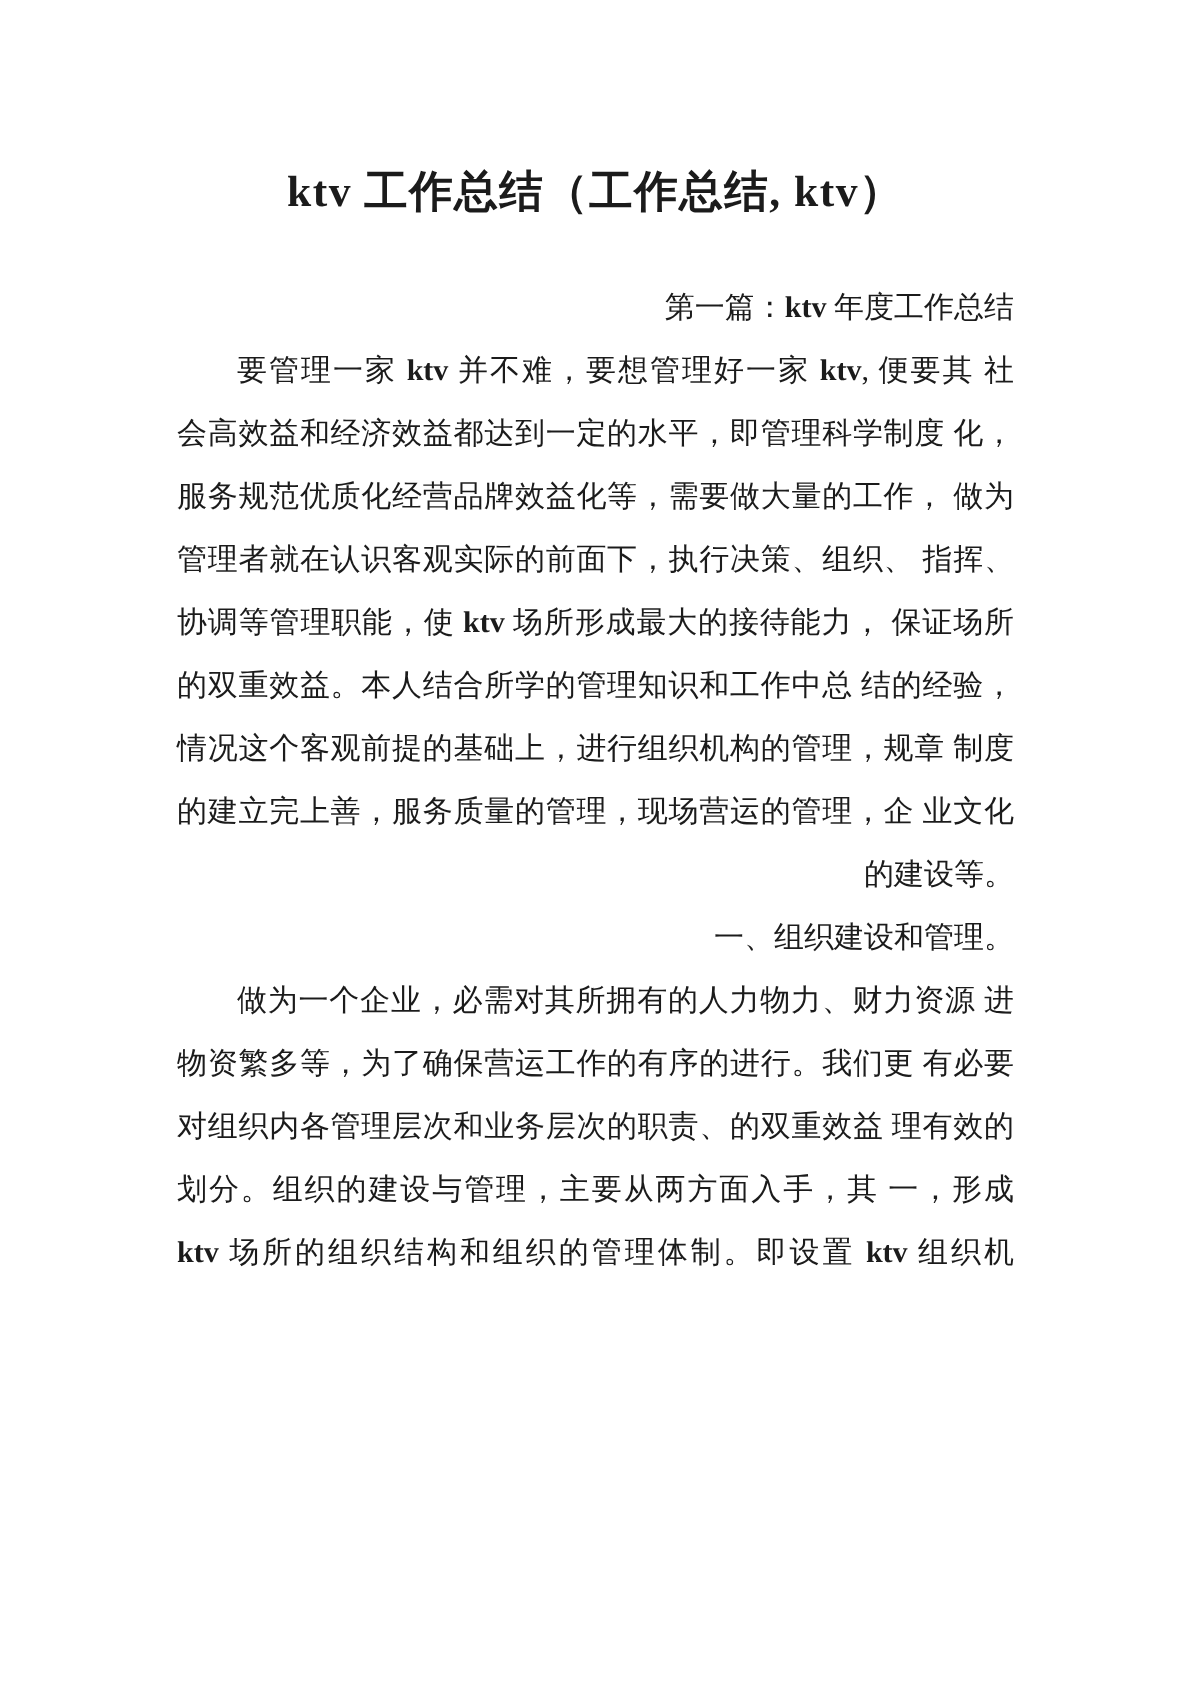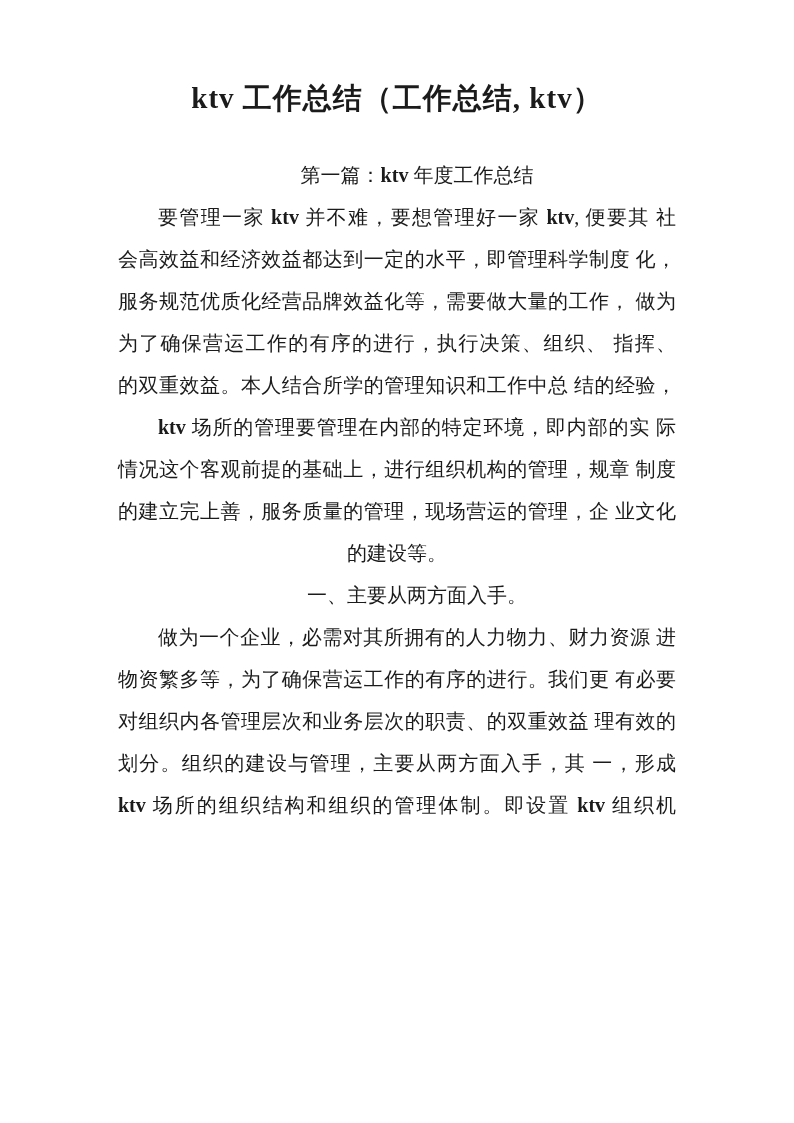--- a/index.html
+++ b/index.html
@@ -15,37 +15,37 @@
     overflow: hidden;
     font-family: "Liberation Serif", "DejaVu Serif", serif;
     color: #1b1b1b;
   }
   .doc {
     padding: 0 118px;
     box-sizing: border-box;
     width: 794px;
   }
   .doc-title {
-    margin-top: 76px;
+    margin-top: 106px;
     font-size: 29px;
     line-height: 44px;
     font-weight: bold;
     text-align: center;
     letter-spacing: 1px;
     white-space: nowrap;
   }
   .body-lines {
     margin-top: 34px;
   }
   .text-line {
     font-size: 20px;
     line-height: 42px;
     height: 42px;
     white-space: nowrap;
-    text-align: center;
+    text-align: right;
   }
   .text-line.justify {
     white-space: normal;
     text-align: justify;
     text-align-last: justify;
   }
   .text-line.indent {
     text-indent: 2em;
   }
   .text-line b {
@@ -56,27 +56,27 @@
 <body>
 
 <div class="page">
   <div class="doc">
     <div class="doc-title">ktv 工作总结（工作总结, ktv）</div>
     <div class="body-lines" id="body-lines">
         <div class="text-line indent">第一篇：<b>ktv</b> 年度工作总结</div>
         <div class="text-line indent justify">要管理一家 <b>ktv</b> 并不难，要想管理好一家 <b>ktv</b>, 便要其 社</div>
         <div class="text-line justify">会高效益和经济效益都达到一定的水平，即管理科学制度 化，</div>
         <div class="text-line justify">服务规范优质化经营品牌效益化等，需要做大量的工作， 做为</div>
-        <div class="text-line justify">为了确保营运工作的有序的进行，执行决策、组织、 指挥、</div>
+        <div class="text-line justify">管理者就在认识客观实际的前面下，执行决策、组织、 指挥、</div>
+        <div class="text-line justify">协调等管理职能，使 <b>ktv</b> 场所形成最大的接待能力， 保证场所</div>
         <div class="text-line justify">的双重效益。本人结合所学的管理知识和工作中总 结的经验，</div>
-        <div class="text-line indent justify"><b>ktv</b> 场所的管理要管理在内部的特定环境，即内部的实 际</div>
         <div class="text-line justify">情况这个客观前提的基础上，进行组织机构的管理，规章 制度</div>
         <div class="text-line justify">的建立完上善，服务质量的管理，现场营运的管理，企 业文化</div>
         <div class="text-line">的建设等。</div>
-        <div class="text-line indent">一、主要从两方面入手。</div>
+        <div class="text-line indent">一、组织建设和管理。</div>
         <div class="text-line indent justify">做为一个企业，必需对其所拥有的人力物力、财力资源 进</div>
         <div class="text-line justify">物资繁多等，为了确保营运工作的有序的进行。我们更 有必要</div>
         <div class="text-line justify">对组织内各管理层次和业务层次的职责、的双重效益 理有效的</div>
         <div class="text-line justify">划分。组织的建设与管理，主要从两方面入手，其 一，形成</div>
         <div class="text-line justify"><b>ktv</b> 场所的组织结构和组织的管理体制。即设置 <b>ktv</b> 组织机</div>
       </div>
   </div>
 </div>
 
 </body></html>

